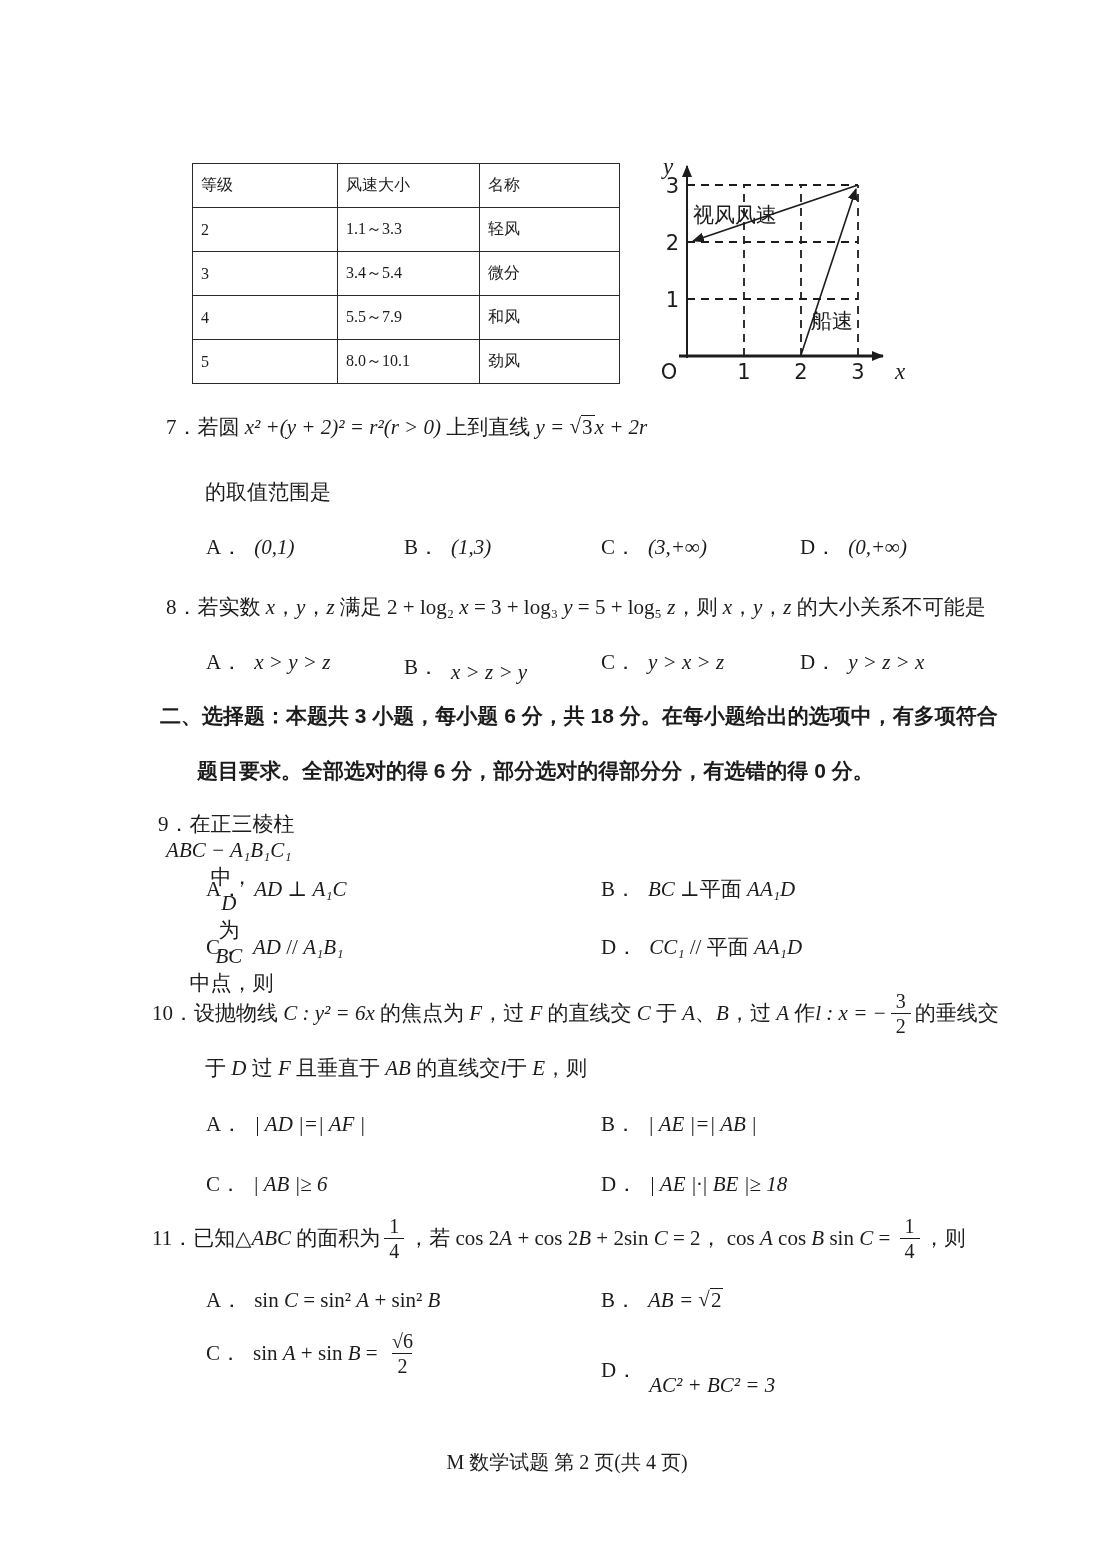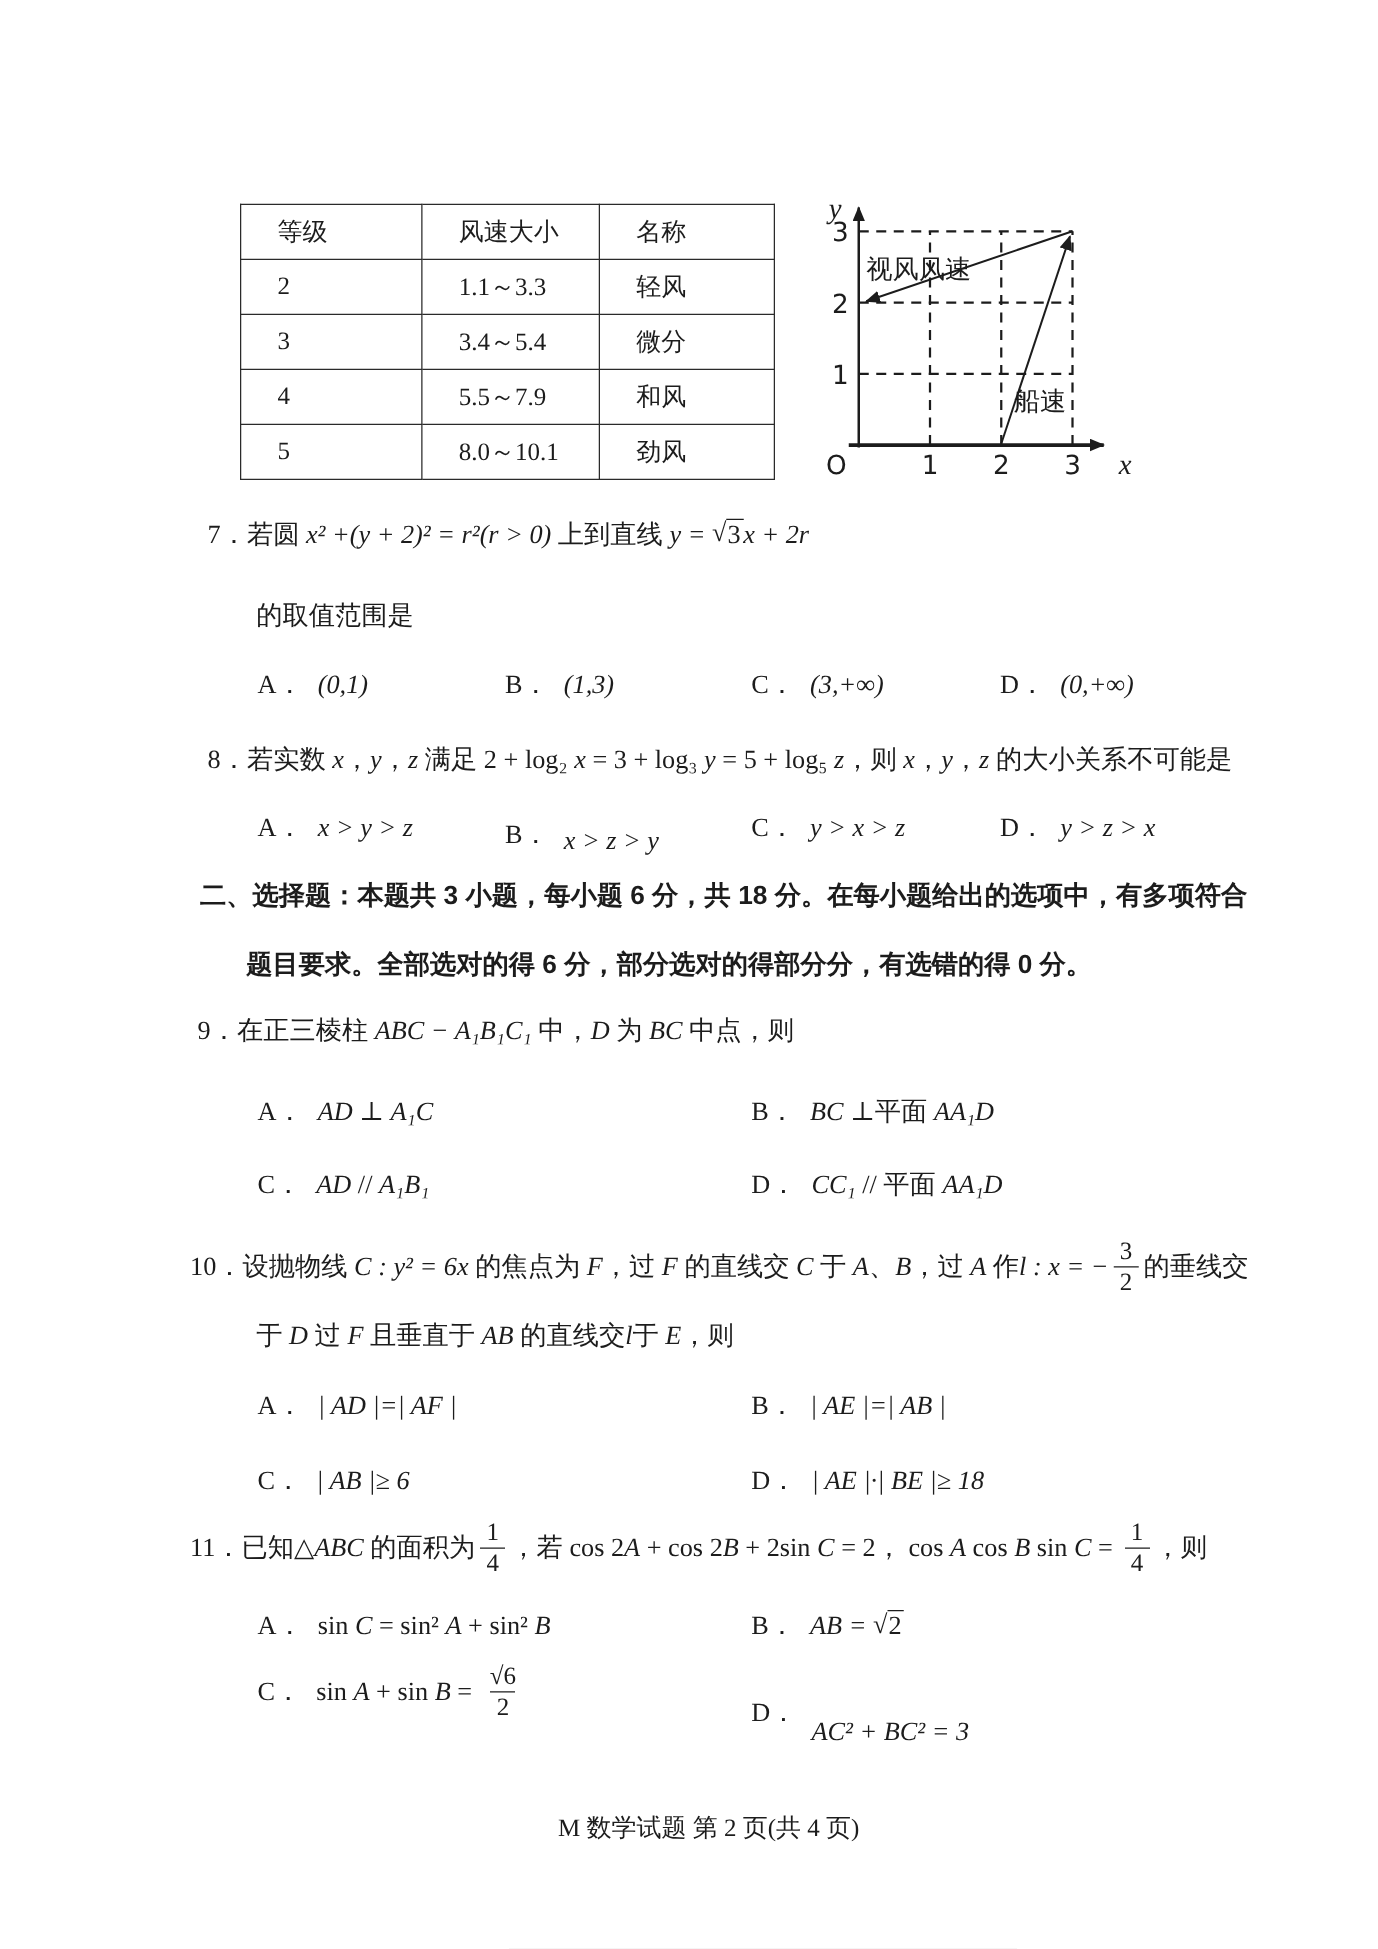--- a/index.html
+++ b/index.html
@@ -13,21 +13,21 @@
   .hei{font-family:"Liberation Sans","DejaVu Sans",sans-serif;font-weight:700;font-size:21px;}
   .sqrt{display:inline-flex;align-items:flex-start;}
   .sqrt .sign{line-height:1.05;}
   .sqrt .bar{border-top:1.6px solid #1c1c1c;line-height:1.05;padding:0 2px 0 1px;}
   .frac{display:inline-flex;flex-direction:column;align-items:center;margin:0 4px;line-height:1.1;font-size:20px;}
   .frac .num{padding:0 5px 1px;display:inline-flex;align-items:flex-start;}
   .frac .den{border-top:1.6px solid #1c1c1c;padding:1px 5px 0;}
   .opt{position:absolute;display:flex;align-items:center;white-space:pre;font-size:21px;}
   .optlabel{margin-right:12px;}
   .wtable{position:absolute;left:192px;top:163px;border-collapse:collapse;table-layout:fixed;}
-  .wtable td{border:1.6px solid #2a2a2a;height:43px;padding:0 0 0 29px;font-size:20px;vertical-align:middle;}
+  .wtable td{border:1.6px solid #2a2a2a;height:43px;padding:0 0 0 8px;font-size:16px;vertical-align:middle;}
   .col-level{width:145px;} .col-speed{width:142px;} .col-name{width:140px;}
   .fig{position:absolute;left:645px;top:146px;}
   .fig .axisline{stroke:#1c1c1c;fill:none;}
   .fig .dash{stroke:#1c1c1c;stroke-width:1.8;stroke-dasharray:8 6;fill:none;}
   .fig .vec{stroke:#1c1c1c;stroke-width:1.6;fill:none;}
   .fig .tick{font:21px "DejaVu Sans","Liberation Sans",sans-serif;fill:#1c1c1c;}
   .fig .axvar{font:italic 23px "Liberation Serif","DejaVu Serif",serif;fill:#1c1c1c;}
   .fig .cnlab{font:21px "Liberation Serif","DejaVu Serif",serif;fill:#1c1c1c;}
   .footer{position:absolute;top:1449px;left:16px;width:100%;text-align:center;font-size:20px;}
 </style>
@@ -132,21 +132,21 @@
   <div class="opt" style="left:601px;top:648px;">
     <span class="optlabel">C．</span><span style="display:inline-flex;align-items:center;"><span class="mi">y &gt; x &gt; z</span></span>
   </div>
   <div class="opt" style="left:800px;top:648px;">
     <span class="optlabel">D．</span><span style="display:inline-flex;align-items:center;"><span class="mi">y &gt; z &gt; x</span></span>
   </div>
 
   <div class="line hei" style="left:160px;top:702px;">二、选择题：本题共 3 小题，每小题 6 分，共 18 分。在每小题给出的选项中，有多项符合</div>
   <div class="line hei" style="left:197px;top:757px;">题目要求。全部选对的得 6 分，部分选对的得部分分，有选错的得 0 分。</div>
 
-  <div class="line" style="left:158px;top:810px;"><span class="cn">9．在正三棱柱 </span><span class="mi">ABC − A₁B₁C₁</span><span class="cn"> 中，</span><span class="mi">D</span><span class="cn"> 为 </span><span class="mi">BC</span><span class="cn"> 中点，则</span></div>
+  <div class="line" style="left:158px;top:810px;flex-direction:column;"><span class="cn">9．在正三棱柱 </span><span class="mi">ABC − A₁B₁C₁</span><span class="cn"> 中，</span><span class="mi">D</span><span class="cn"> 为 </span><span class="mi">BC</span><span class="cn"> 中点，则</span></div>
   <div class="opt" style="left:206px;top:875px;">
     <span class="optlabel">A．</span><span style="display:inline-flex;align-items:center;"><span class="mi">AD</span><span class="rm"> ⊥ </span><span class="mi">A₁C</span></span>
   </div>
   <div class="opt" style="left:601px;top:875px;">
     <span class="optlabel">B．</span><span style="display:inline-flex;align-items:center;"><span class="mi">BC</span><span class="rm"> ⊥</span><span class="cn">平面 </span><span class="mi">AA₁D</span></span>
   </div>
   <div class="opt" style="left:206px;top:933px;">
     <span class="optlabel">C．</span><span style="display:inline-flex;align-items:center;"><span class="mi">AD</span><span class="rm"> // </span><span class="mi">A₁B₁</span></span>
   </div>
   <div class="opt" style="left:601px;top:933px;">

